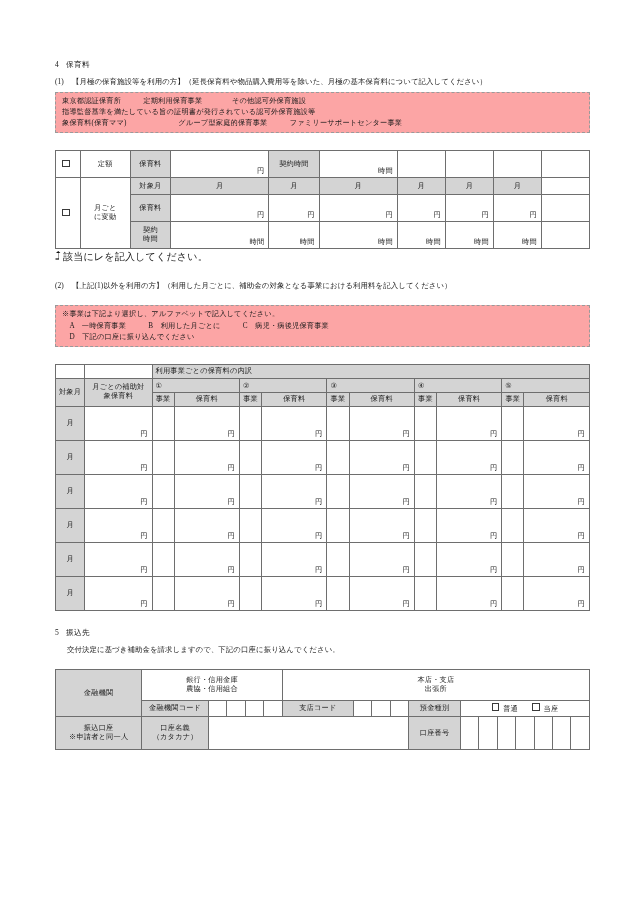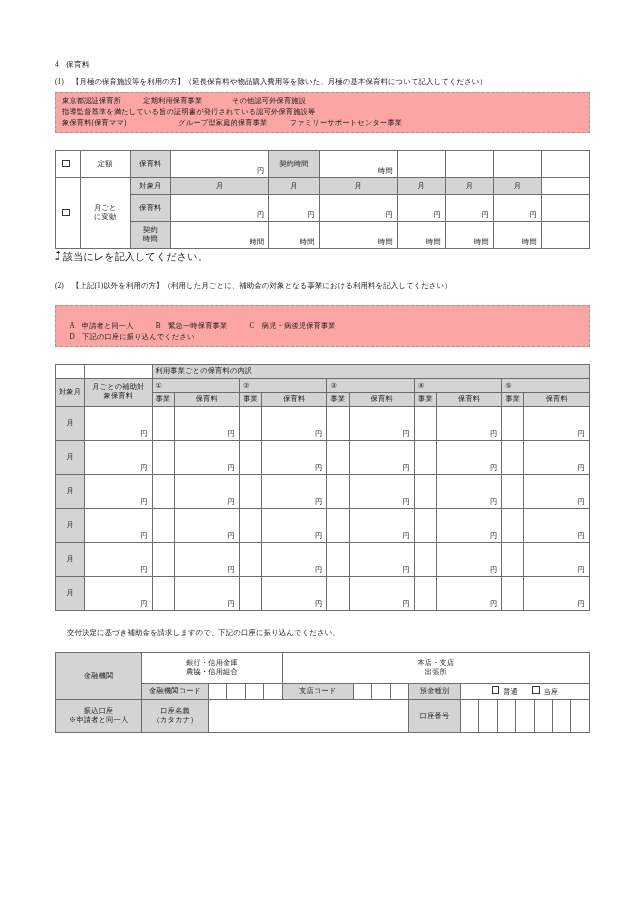--- a/index.html
+++ b/index.html
@@ -250,22 +250,22 @@
 
   <div class="gap-a"></div>
 
   <div class="sub-head">
     <span class="lbl">(2)</span><span>【上記(1)以外を利用の方】（利用した月ごとに、補助金の対象となる事業における利用料を記入してください）</span>
   </div>
 
   <div class="gap-b"></div>
 
   <div class="notebox">
-    <br>
-    <div class="ind">　A　申請者と同一人　　　B　緊急一時保育事業　　　C　病児・病後児保育事業</div><br>
+    <div class="ind">※事業は下記より選択し、アルファベットで記入してください。</div><br>
+    <div class="ind">　A　一時保育事業　　　B　利用した月ごとに　　　C　病児・病後児保育事業</div><br>
     <div class="ind">　D　下記の口座に振り込んでください</div><br>
   </div>
 
   <div class="gap-a"></div>
 
   <table class="grid" id="t2">
     <colgroup>
       <col style="width:29px">
       <col style="width:67px">
       <col style="width:22px">
@@ -461,20 +461,23 @@
       <td class="body"></td>
       <td class="body">
             <span class="unit-bottom">円</span>
           </td>
     </tr>
   </tbody>
     </table>
 
   <div class="gap-a"></div>
 
+  <div class="sec-head">
+    <span class="num">5</span><span>振込先</span>
+  </div>
 
   <div class="sub-head" style="padding-left:12px;">交付決定に基づき補助金を請求しますので、下記の口座に振り込んでください。</div>
 
   <div class="gap-b"></div>
 
   <table class="grid" id="t3">
     <colgroup>
       <col style="width:75px">
       <col style="width:58px">
       <col style="width:16px">

